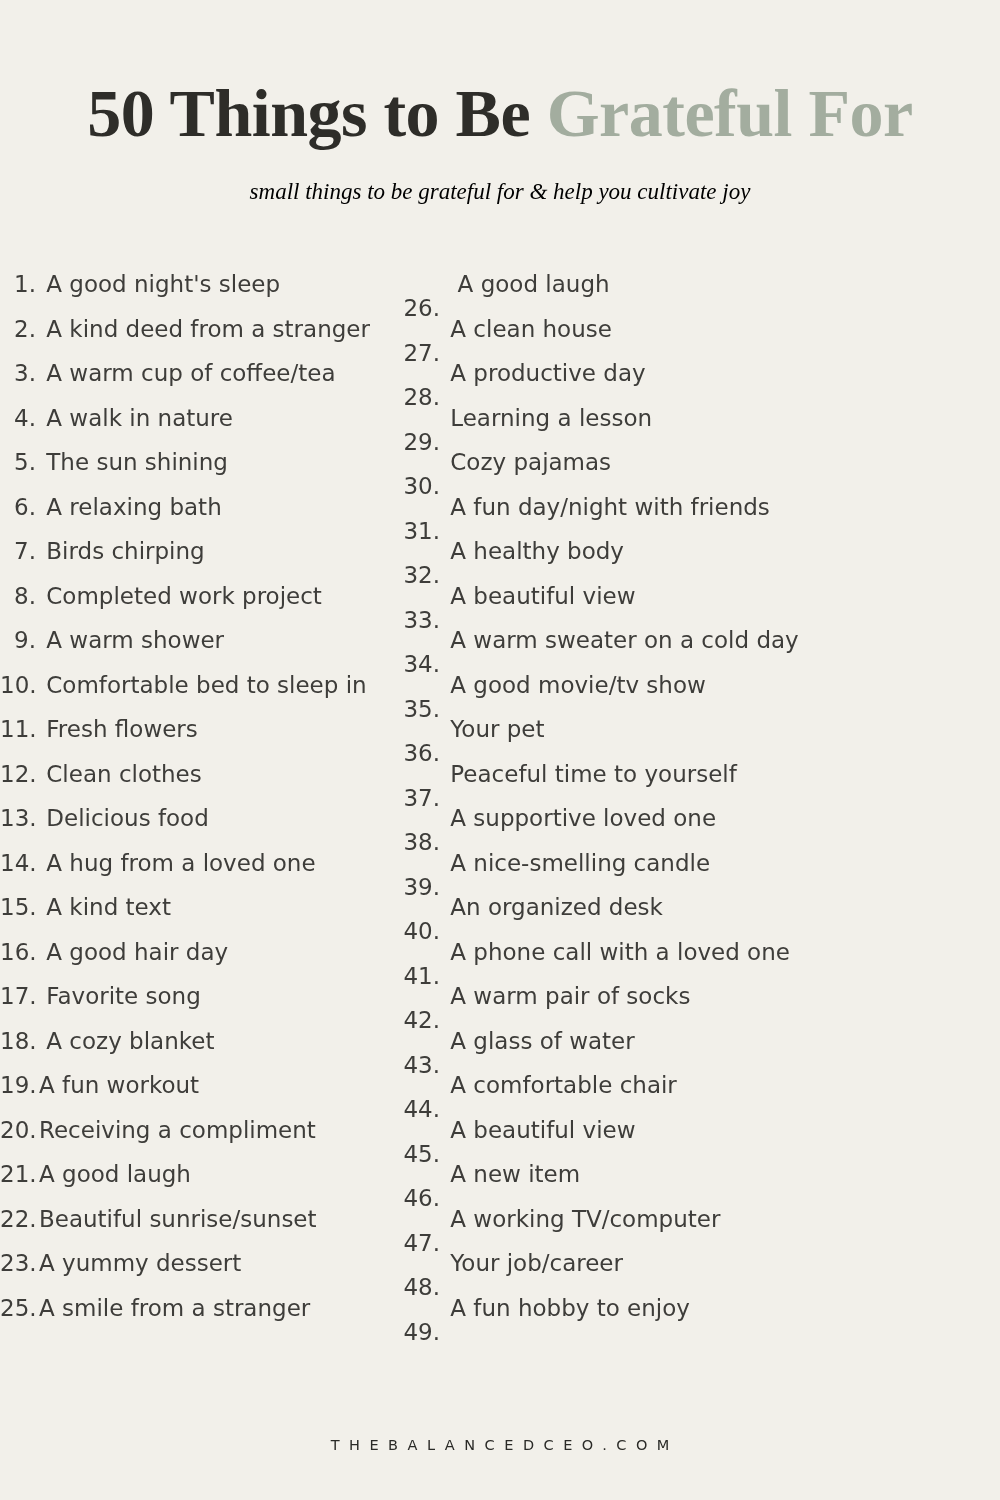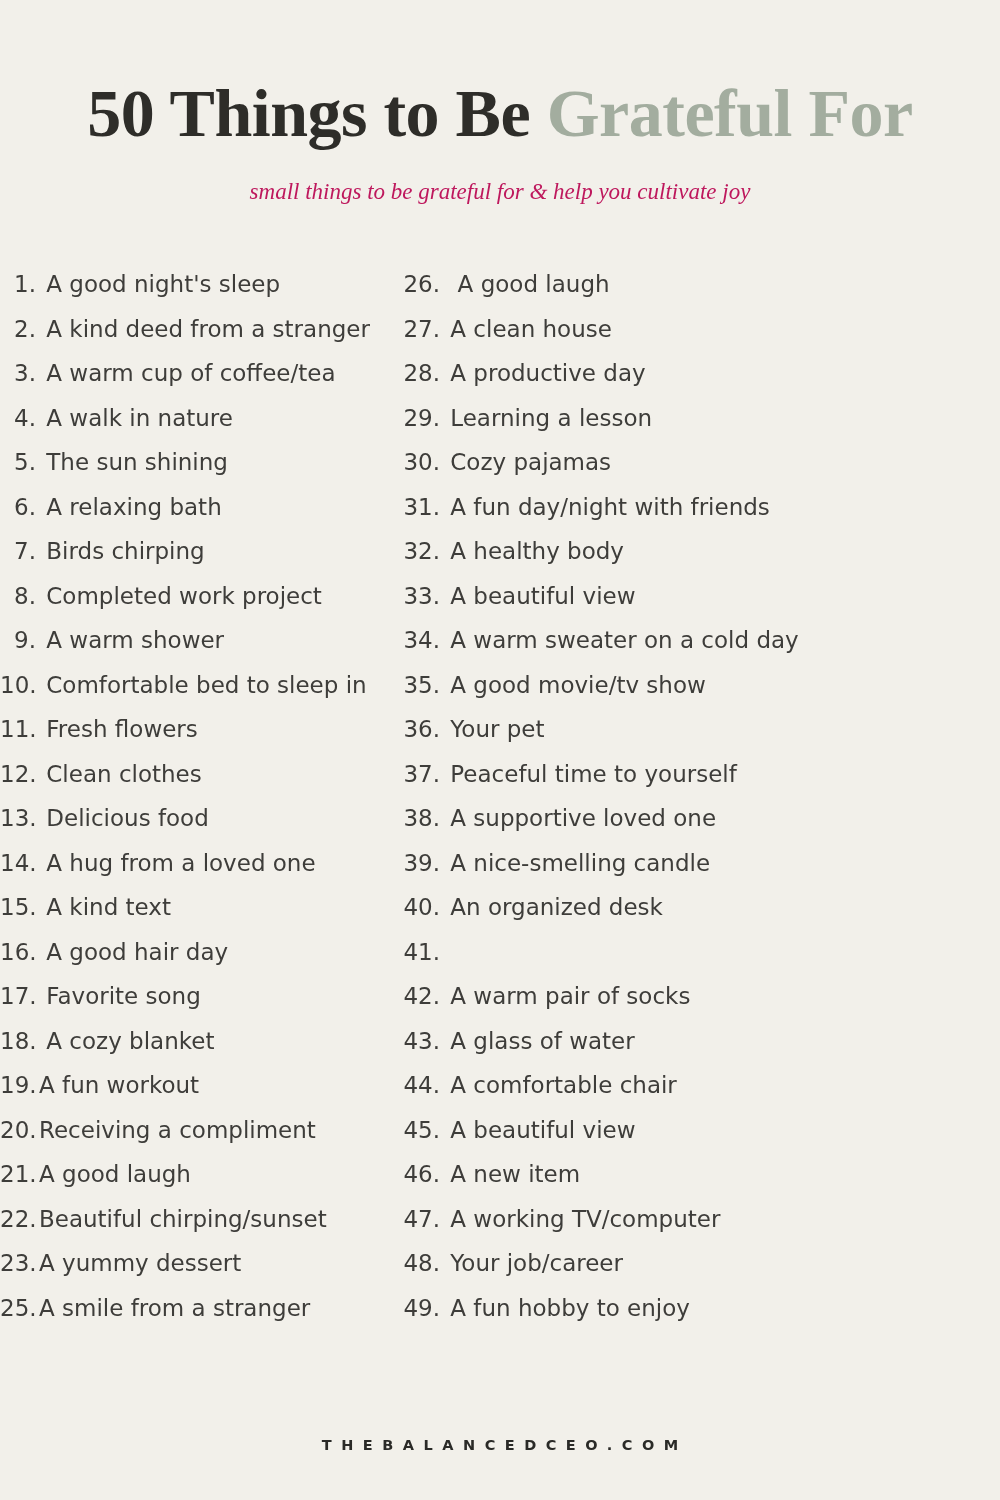--- a/index.html
+++ b/index.html
@@ -21,47 +21,47 @@
     color:#2e2d29;
     white-space:nowrap;
   }
   h1 .accent{color:#a3ad9f;}
   .subtitle{
     margin:30px 0 0 0;
     font-family:"Liberation Serif","DejaVu Serif",serif;
     font-style:italic;
     font-weight:400;
     font-size:23px;
-    color:#be185d;
+    color:#000000;
   }
   .columns{
     display:flex;
     align-items:flex-start;
     margin-top:66px;
   }
   ol.col{
     list-style:none;
     margin:0;padding:0;
     font-size:23px;
     color:#3e3d3a;
   }
   .col-left{margin-left:92px;width:398px;}
   .col-right{margin-left:28px;margin-top:8px;}
   li.item{display:flex;height:44.5px;align-items:flex-start;}
   .num{display:inline-block;text-align:right;flex:none;}
   .col-left .num{width:36px;}
-  .col-right .num{width:42px;}
+  .col-right .num{width:42px;margin-top:24px;}
   .txt{white-space:pre;padding-left:3px;}
   footer{
     position:absolute;
     left:0;right:0;
     top:1437px;
     text-align:center;
     font-size:14.5px;
-    font-weight:700;
+    font-weight:400;
     letter-spacing:9.5px;
     text-indent:9.5px;
     color:#2a2a27;
   }
 </style>
 </head>
 <body>
 
 <div class="page">
 
@@ -152,21 +152,21 @@
         <li class="item">
           <span class="num">20.</span>
           <span class="txt">Receiving a compliment</span>
         </li>
         <li class="item">
           <span class="num">21.</span>
           <span class="txt">A good laugh</span>
         </li>
         <li class="item">
           <span class="num">22.</span>
-          <span class="txt">Beautiful chirping/sunset</span>
+          <span class="txt">Beautiful sunrise/sunset</span>
         </li>
         <li class="item">
           <span class="num">23.</span>
           <span class="txt">A yummy dessert</span>
         </li>
         <li class="item">
           <span class="num">25.</span>
           <span class="txt">A smile from a stranger</span>
         </li>
       </ol>
@@ -226,20 +226,21 @@
         <li class="item">
           <span class="num">39.</span>
           <span class="txt"> A nice-smelling candle</span>
         </li>
         <li class="item">
           <span class="num">40.</span>
           <span class="txt"> An organized desk</span>
         </li>
         <li class="item">
           <span class="num">41.</span>
+          <span class="txt"> A phone call with a loved one</span>
         </li>
         <li class="item">
           <span class="num">42.</span>
           <span class="txt"> A warm pair of socks</span>
         </li>
         <li class="item">
           <span class="num">43.</span>
           <span class="txt"> A glass of water</span>
         </li>
         <li class="item">

